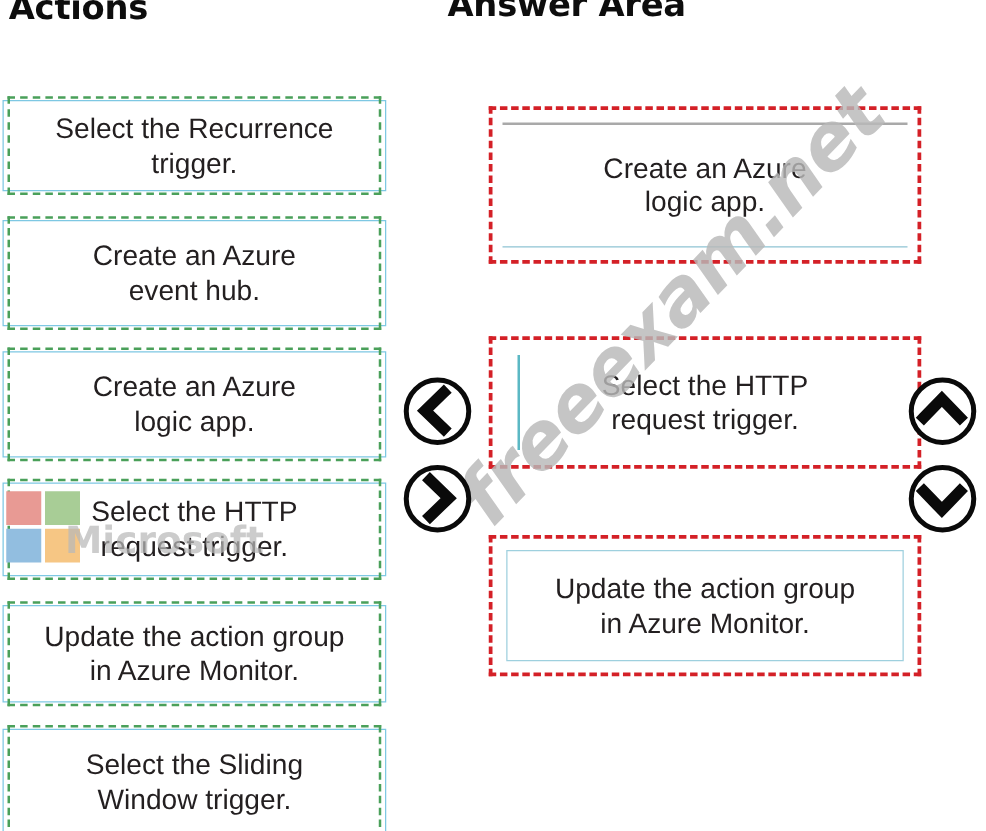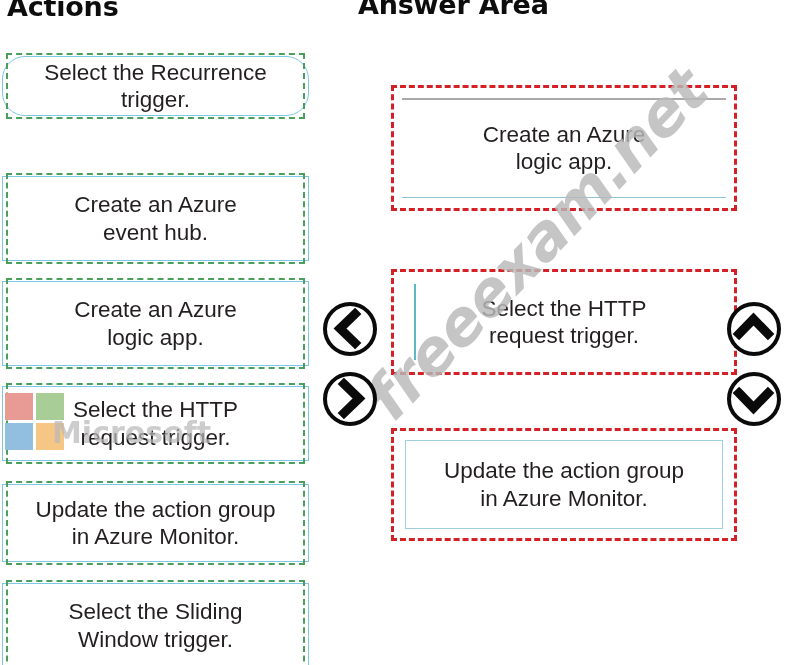--- a/index.html
+++ b/index.html
@@ -170,21 +170,21 @@
     letter-spacing: -1px;
   }
 </style>
 </head>
 <body>
 
 <div id="actions-title" class="col-title">Actions</div>
 
 <div id="answer-title" class="col-title">Answer Area</div>
 
-<div class="action-tile" style="top:56px;height:60px;border-radius:23px;">
+<div class="action-tile" style="top:80px;height:73px;">
   <span class="tile-text">Select the Recurrence
 trigger.</span>
 </div>
 
 <div class="action-tile" style="top:176px;height:85px;">
   <span class="tile-text">Create an Azure
 event hub.</span>
 </div>
 
 <div class="action-tile" style="top:281px;height:85px;">

